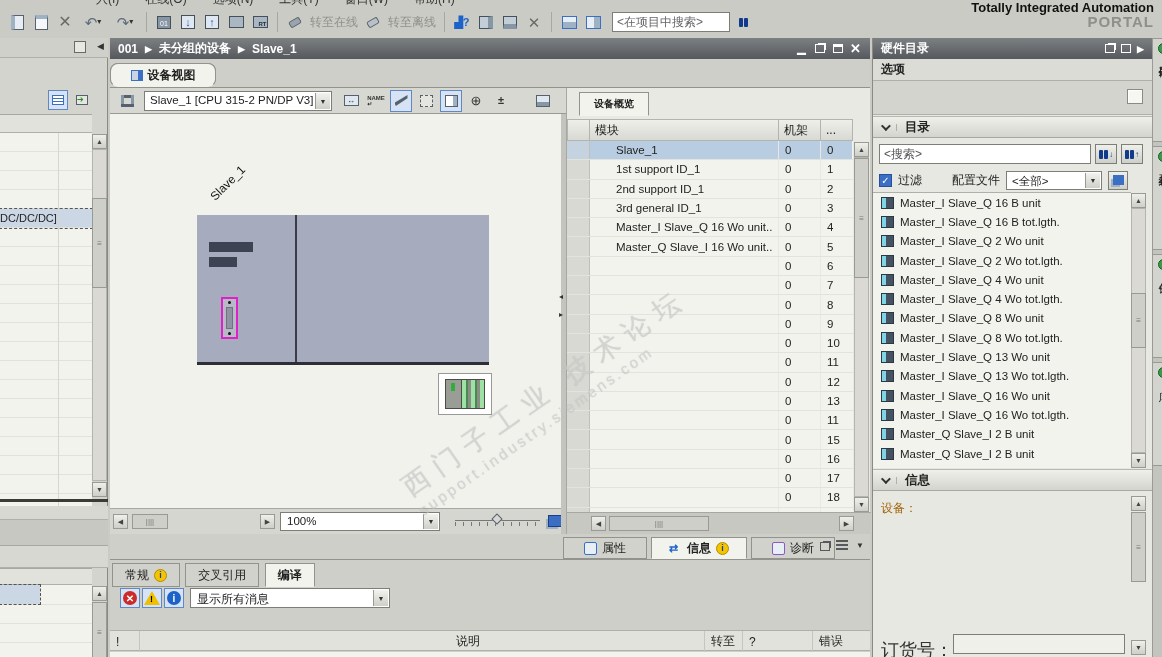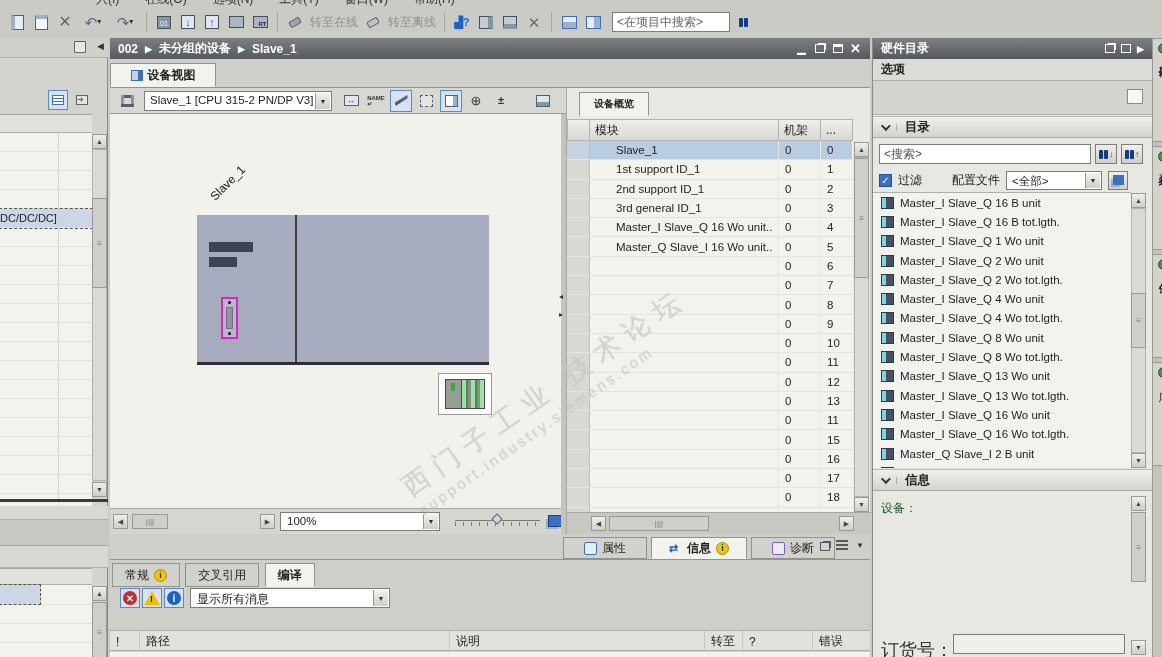--- a/index.html
+++ b/index.html
@@ -34,21 +34,21 @@
   #brand .b2{font-weight:bold;font-size:15px;color:#8f8f8b;letter-spacing:1px;}
   
   #leftpanel{left:0;top:38px;width:108px;height:619px;background:#d4d4ce;border-right:1px solid #8a8a84;}
   .lp-table{position:absolute;background:#f3f3ee;border-top:1px solid #a8a8a2;}
   .lp-row{height:19px;border-bottom:1px solid #e2e2dc;}
   .lp-selrow{background:#ccd7e6;outline:1px dashed #555;font-size:11px;color:#222;display:flex;align-items:center;}
   
   #ed-title{left:110px;top:38px;width:760px;height:21px;}
   .crumb-sep{margin:0 7px;font-size:9px;}
   #viewtabs{left:110px;top:59px;width:760px;height:29px;background:#cfcfc9;border-bottom:1px solid #93938d;}
-  .viewtab{position:absolute;height:24px;width:106px;top:4px;font-size:12px;}
+  .viewtab{position:absolute;height:24px;width:106px;top:4px;font-size:12px;border-radius:8px;}
   #devtoolbar{left:110px;top:88px;width:760px;height:26px;background:#d8d8d2;border-bottom:1px solid #9a9a94;display:flex;align-items:center;padding-left:6px;gap:3px;}
   #canvas{left:110px;top:114px;width:760px;height:394px;background:#f2f2ed;overflow:hidden;}
   #canv-scroll{left:852px;top:114px;width:17px;height:394px;background:#dad9d3;border-left:1px solid #b0b0aa;}
   #ed-bottom{left:110px;top:508px;width:760px;height:26px;background:#d6d6d0;border-top:1px solid #a8a8a2;display:flex;align-items:center;gap:4px;padding:0 3px;}
   .rack{position:absolute;left:87px;top:101px;width:292px;height:150px;background:#a6abbe;border-bottom:3px solid #2e2e38;}
   .rack-divider{position:absolute;left:98px;top:0;width:2px;height:100%;background:#3c3c48;}
   .rack-bar{position:absolute;background:#3e4354;}
   .dp-port{position:absolute;left:24px;top:82px;width:17px;height:42px;border:2px solid #e020c8;background:#b7b9c6;display:flex;flex-direction:column;align-items:center;justify-content:space-between;padding:2px 0;}
   .dp-dot{width:3px;height:3px;background:#111;border-radius:50%;}
   .dp-slot{width:7px;height:22px;background:#8f93a3;border:1px solid #6e7283;}
@@ -182,20 +182,24 @@
       </span>
     <input class="input" style="width: 118px; margin-left: 6px; color: rgb(102, 102, 102);" value="&lt;在项目中搜索&gt;">
     <span class="toolbar-btn">
         <span class="binoc" style="border:none;background:none;">
           <i></i>
           <i></i>
         </span>
       </span>
   </div>
 
+  <div id="brand" class="abs">
+    <div class="b1">Totally Integrated Automation</div>
+    <div class="b2">PORTAL</div>
+  </div>
 
   <div id="leftpanel" class="abs">
     <div class="abs" style="left:0;top:0;width:108px;height:20px;background:#d0d0ca;border-bottom:1px solid #b0b0aa;">
       <span class="abs" style="right:22px;top:3px;width:12px;height:12px;border:1px solid #6a6a66;background:#e8e8e2;"></span>
       <span class="abs" style="right:4px;top:3px;font-size:9px;color:#333;">◀</span>
     </div>
     <span class="toolbar-btn pressed abs" style="left:48px;top:52px;width:20px;height:20px;">
         <span class="gl" style="width:12px;height:10px;background:repeating-linear-gradient(#fff 0 2px,#3a6fc4 2px 3px);border:1px solid #3a6fc4;"></span>
       </span>
     <span class="toolbar-btn abs" style="left:72px;top:52px;width:20px;height:20px;">
@@ -246,21 +250,21 @@
       <div class="lp-row"></div>
 
     </div>
     <span class="sb-btn" style="left:92px;top:548px;">▲</span>
     <div class="sb-thumb" style="left:92px;top:564px;width:15px;height:60px;">≡</div>
 
   </div>
 
   <div id="ed-title" class="abs titlebar">
     <span style="display:flex;align-items:center;">
-      <span>002</span>
+      <span>001</span>
       <span class="crumb-sep">▶</span>
       <span>未分组的设备</span>
       <span class="crumb-sep">▶</span>
       <span>Slave_1</span>
     </span>
     <span style="margin-left:auto;display:flex;align-items:center;">
       <span class="win-glyph">▁</span>
       <span class="win-glyph">
           <span class="box-icon" style="box-shadow:2px -2px 0 -1px #fff;"></span>
         </span>
@@ -597,23 +601,20 @@
       <span style="position:relative;width:200px;height:20px;background:#fff;border:1px solid #7e7e78;padding:2px 19px 0 6px;font-size:12px;margin-left:4px;display:inline-block;">
         <span>显示所有消息</span>
         <span class="dd-btn">▼</span>
       </span>
     </div>
 
     <div id="insp-hdr">
       <span class="ih-cell" style="left:0;width:30px;">
           <span>!</span>
         </span>
-      <span class="ih-cell" style="left:30px;width:310px;">
-          <span>路径</span>
-        </span>
       <span class="ih-cell" style="left:340px;width:255px;">
           <span>说明</span>
         </span>
       <span class="ih-cell" style="left:595px;width:38px;">
           <span>转至</span>
         </span>
       <span class="ih-cell" style="left:633px;width:70px;">
           <span>?</span>
         </span>
       <span class="ih-cell" style="left:703px;width:57px;border-right:none;">
@@ -682,27 +683,20 @@
         </div>
 
         <div class="cat-item">
           <span class="mod-ico">
             <span class="a"></span>
             <span class="b"></span>
           </span>
           <span>Master_I Slave_Q 16 B tot.lgth.</span>
         </div>
 
-        <div class="cat-item">
-          <span class="mod-ico">
-            <span class="a"></span>
-            <span class="b"></span>
-          </span>
-          <span>Master_I Slave_Q  1 Wo unit</span>
-        </div>
 
         <div class="cat-item">
           <span class="mod-ico">
             <span class="a"></span>
             <span class="b"></span>
           </span>
           <span>Master_I Slave_Q  2 Wo unit</span>
         </div>
 
         <div class="cat-item">
@@ -799,21 +793,21 @@
     <div class="sb-thumb" style="left:258px;top:255px;width:15px;height:55px;">≡</div>
     <span class="sb-btn" style="left:258px;top:415px;">▼</span>
 
     <div class="cat-sec" style="top:431px;">
       <span class="chevbox">
           <span class="chev"></span>
         </span>
       <span>信息</span>
     </div>
     <div class="abs" style="left:0;top:454px;width:280px;height:165px;background:#e8e8e2;">
-      <span class="abs" style="left:8px;top:8px;font-size:12px;color:#14532d;text-align:right;">设备：</span>
+      <span class="abs" style="left:8px;top:8px;font-size:12px;color:#a16207;text-align:right;">设备：</span>
       <span class="sb-btn" style="left:258px;top:4px;">▲</span>
       <div class="sb-thumb" style="left:258px;top:20px;width:15px;height:70px;">≡</div>
       <span class="sb-btn" style="left:258px;top:148px;">▼</span>
       <span class="abs" style="left:8px;top:146px;font-size:18px;color:#333;font-family:Liberation Mono, monospace;">订货号：</span>
       <input class="input abs" style="left: 80px; top: 142px; width: 172px; background: rgb(240, 240, 234);">
     </div>
   </div>
 
   <div id="sidestrip" class="abs">
 

